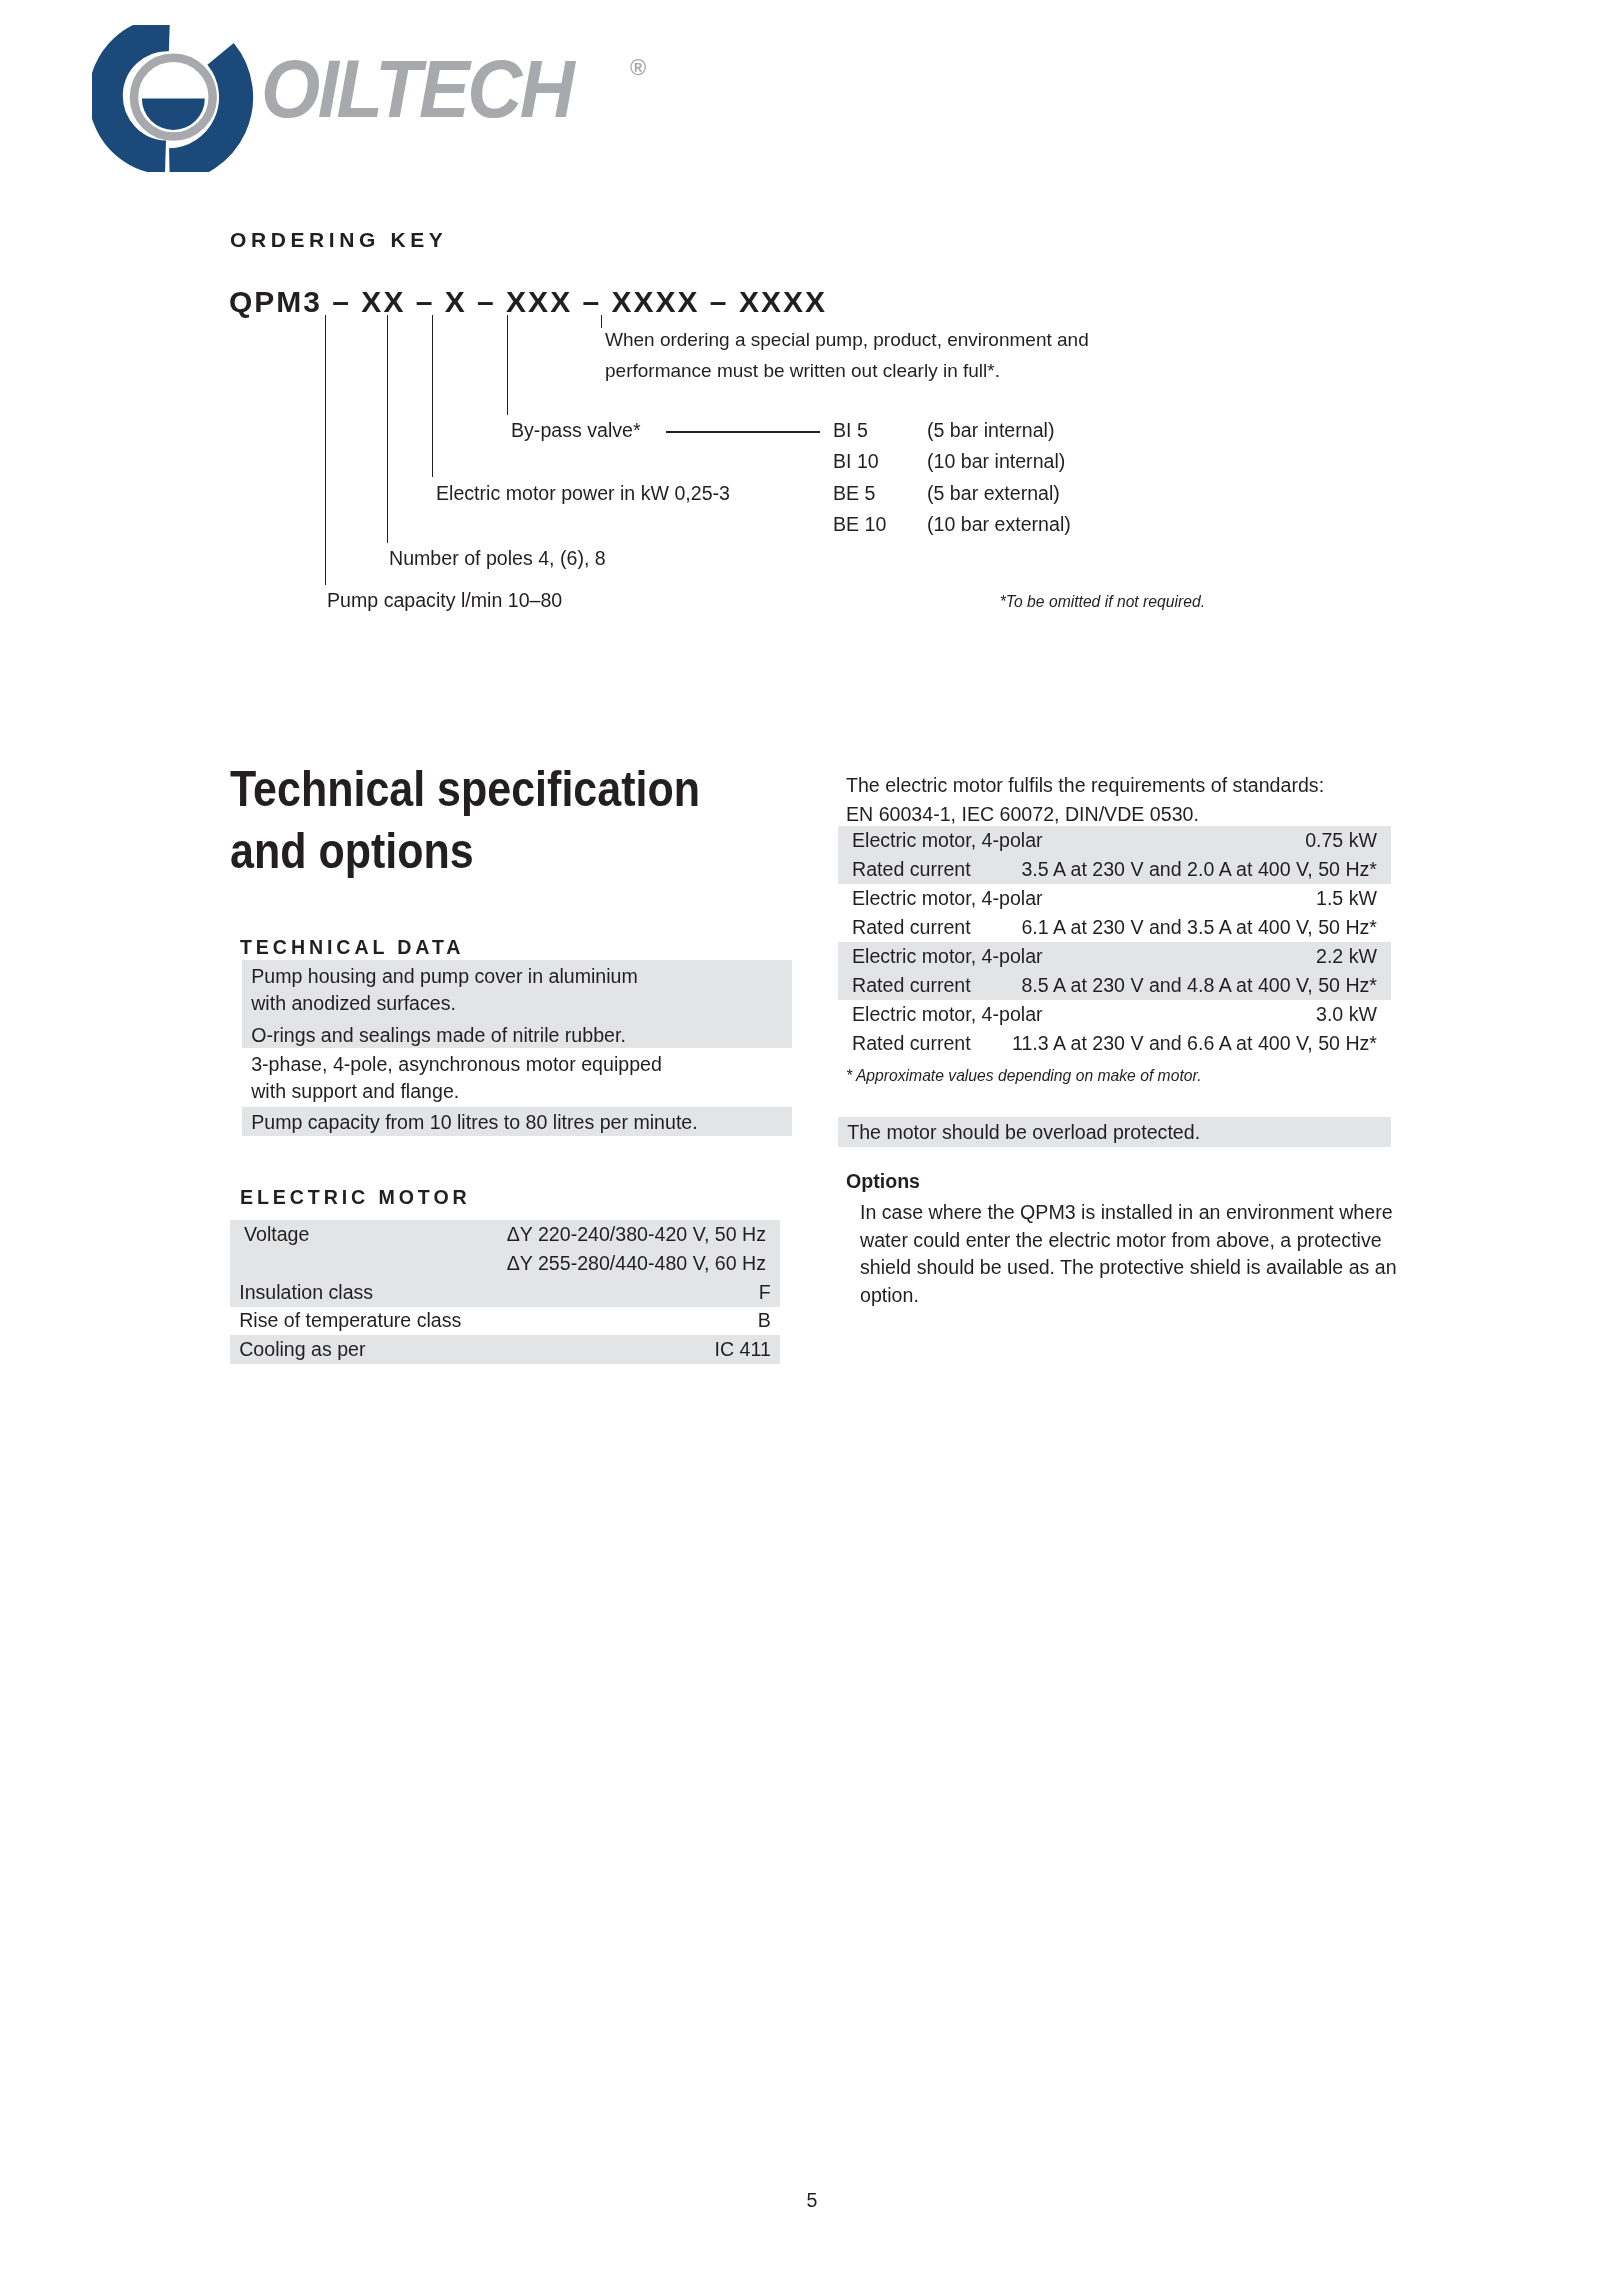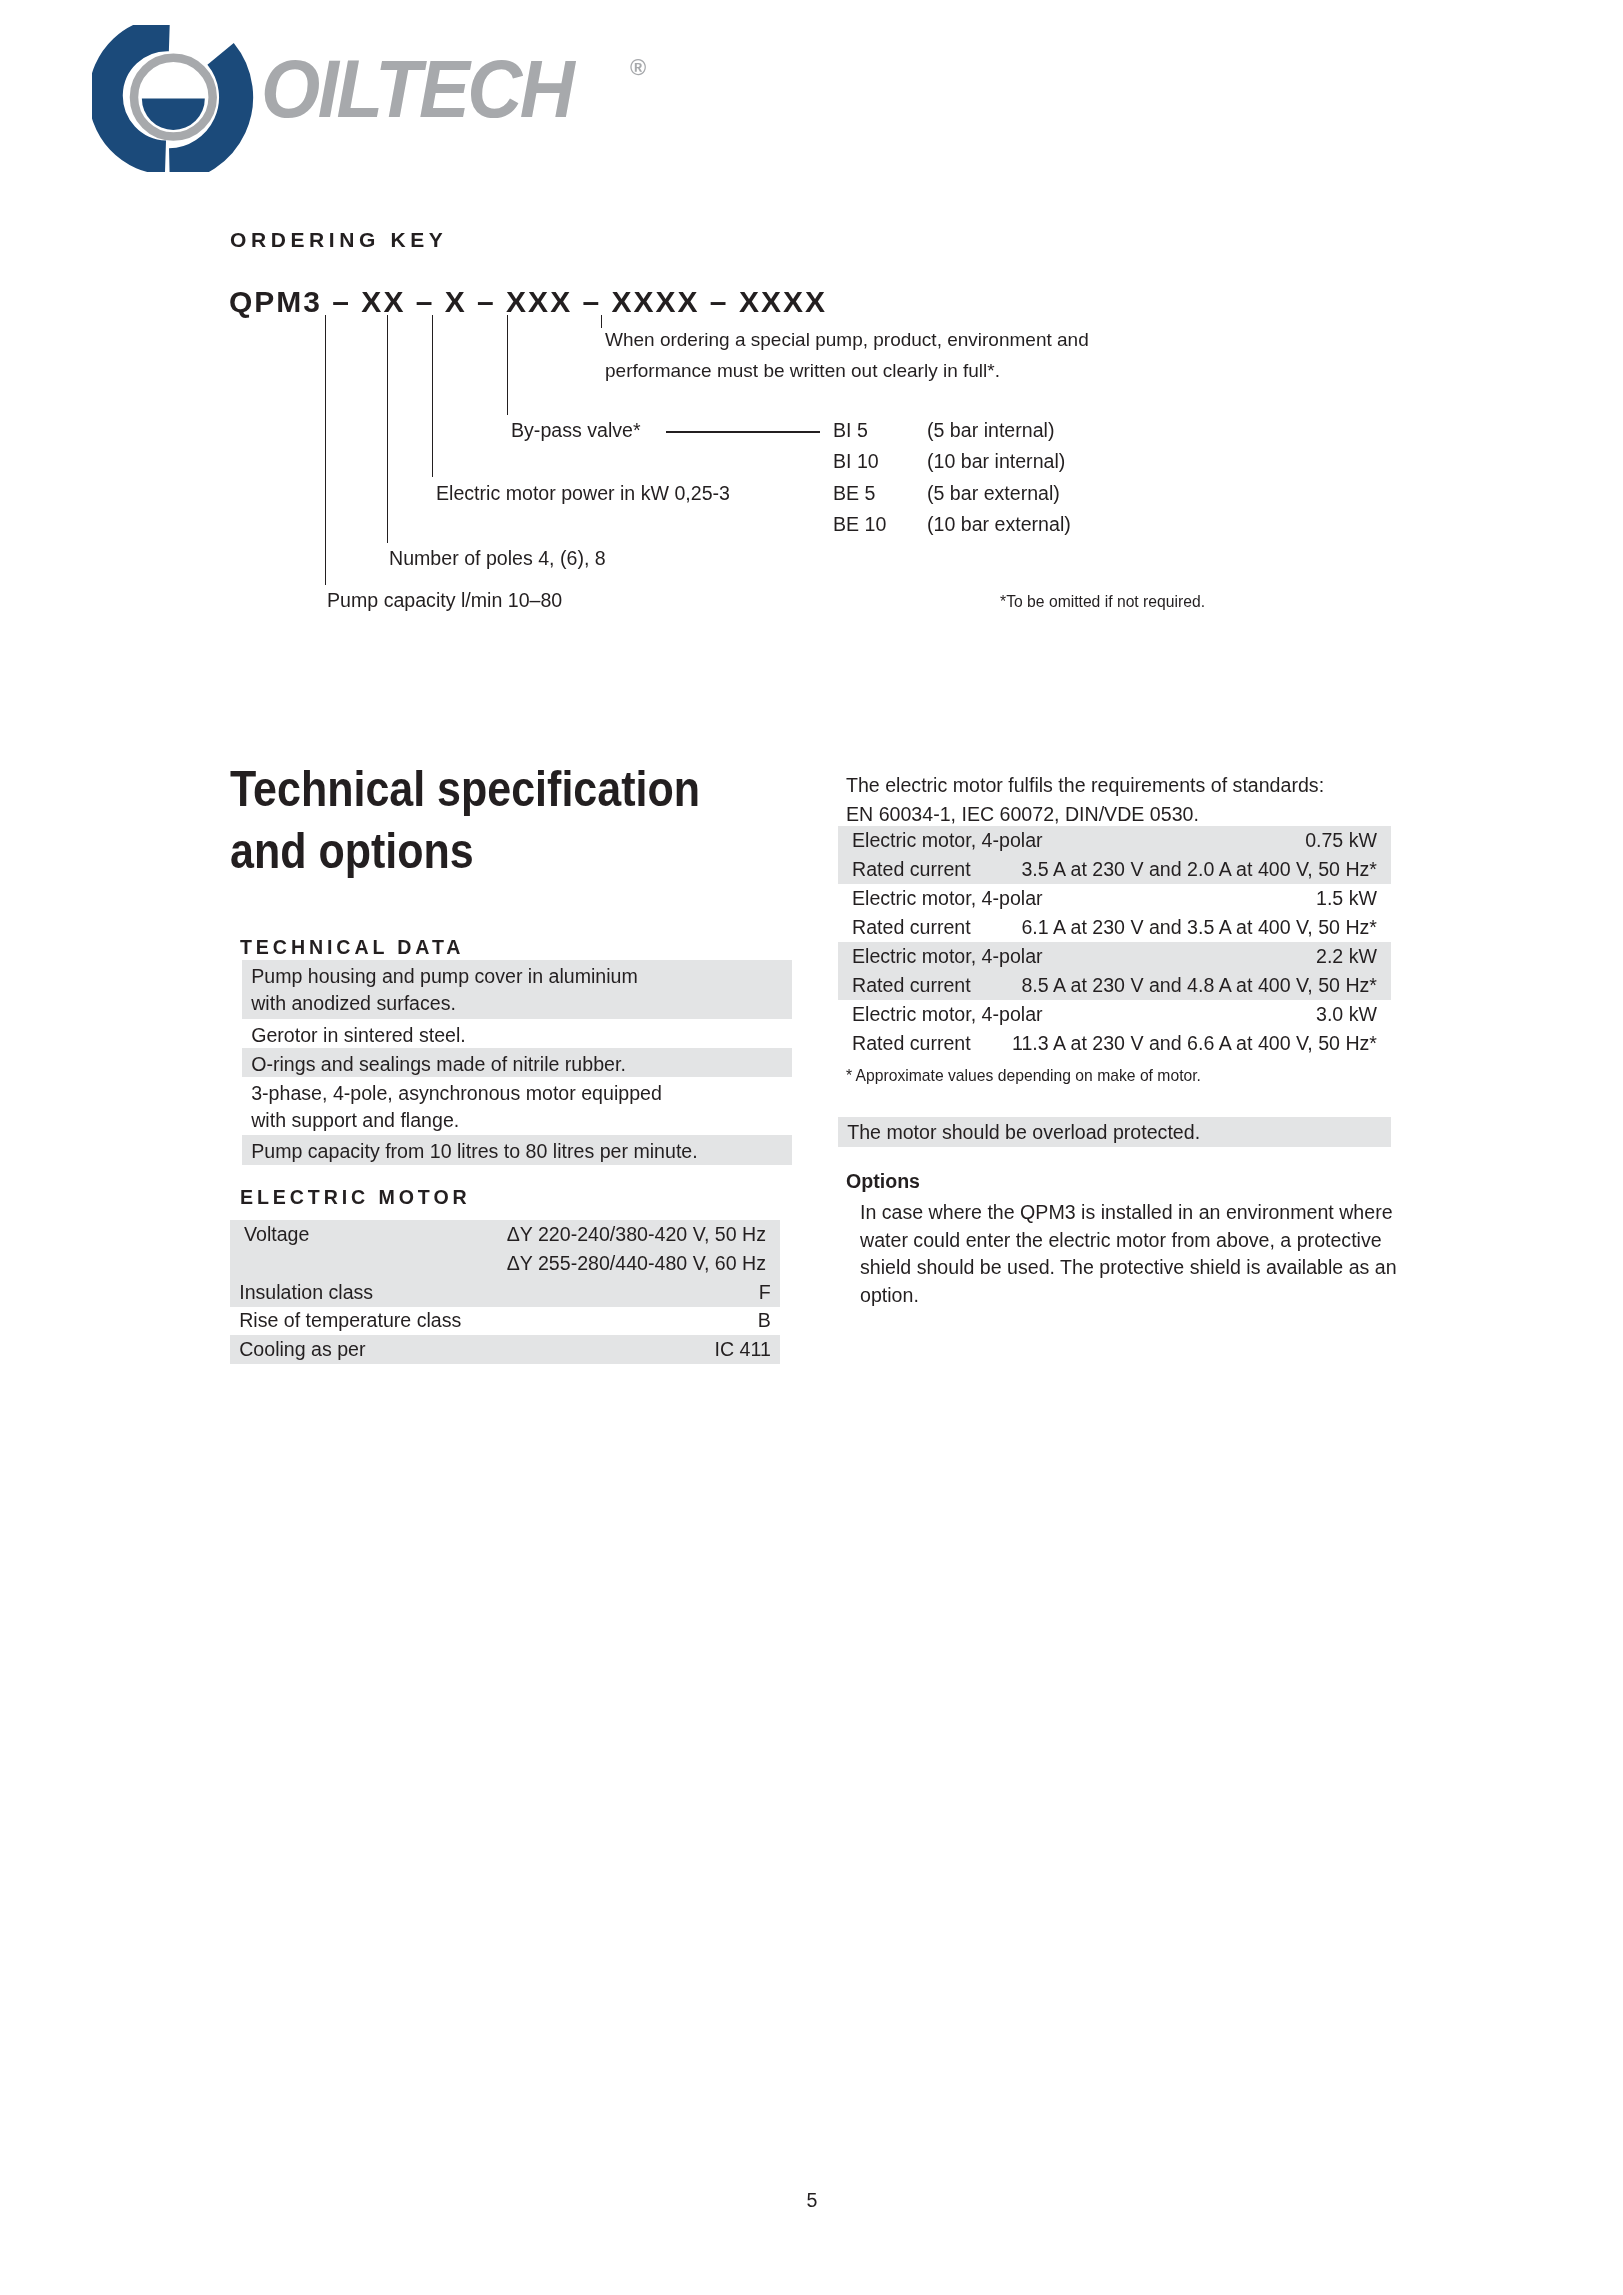--- a/index.html
+++ b/index.html
@@ -6,21 +6,21 @@
   .page{
     position:relative;
     width:1623px;height:2295px;
     background:#ffffff;
     font-family:"Liberation Sans",sans-serif;
     color:#231f20;
     overflow:hidden;
   }
   .abs{position:absolute;}
   .b{font-weight:bold;}
-  .i{}
+  .i{font-style:italic;}
   .t29{font-size:19px;line-height:1.2;}
   .t30{font-size:19.6px;line-height:1.2;}
   .t24{font-size:15.7px;line-height:1.2;}
   .sechead{font-size:19.6px;font-weight:bold;letter-spacing:3.9px;}
   .shade{background:#e3e4e5;}
   .vline{position:absolute;width:1.3px;background:#231f20;}
   .hline{position:absolute;height:2px;background:#231f20;}
   .tbl{position:absolute;}
   .trow{display:flex;justify-content:space-between;align-items:center;
         padding:0 9.2px;font-size:19.6px;}
@@ -86,23 +86,20 @@
     <div>Technical specification</div>
     <div>and options</div>
   </div>
 
   <div class="abs sechead" style="left:240px;top:936px;">TECHNICAL DATA</div>
 
   <div class="tbl" style="left:242px;top:960px;width:550px;">
     <div class="shade tcell-lines" style="height:54px;">
       <div>Pump housing and pump cover in aluminium</div>
       <div>with anodized surfaces.</div>
-    </div>
-    <div class="tcell-lines" style="height:23.6px;">
-      <div>Gerotor in sintered steel.</div>
     </div>
     <div class="shade tcell-lines" style="height:24px;">
       <div>O-rings and sealings made of nitrile rubber.</div>
     </div>
     <div class="tcell-lines" style="height:53px;">
       <div>3-phase, 4-pole, asynchronous motor equipped</div>
       <div>with support and flange.</div>
     </div>
     <div class="shade tcell-lines" style="height:24px;">
       <div>Pump capacity from 10 litres to 80 litres per minute.</div>

